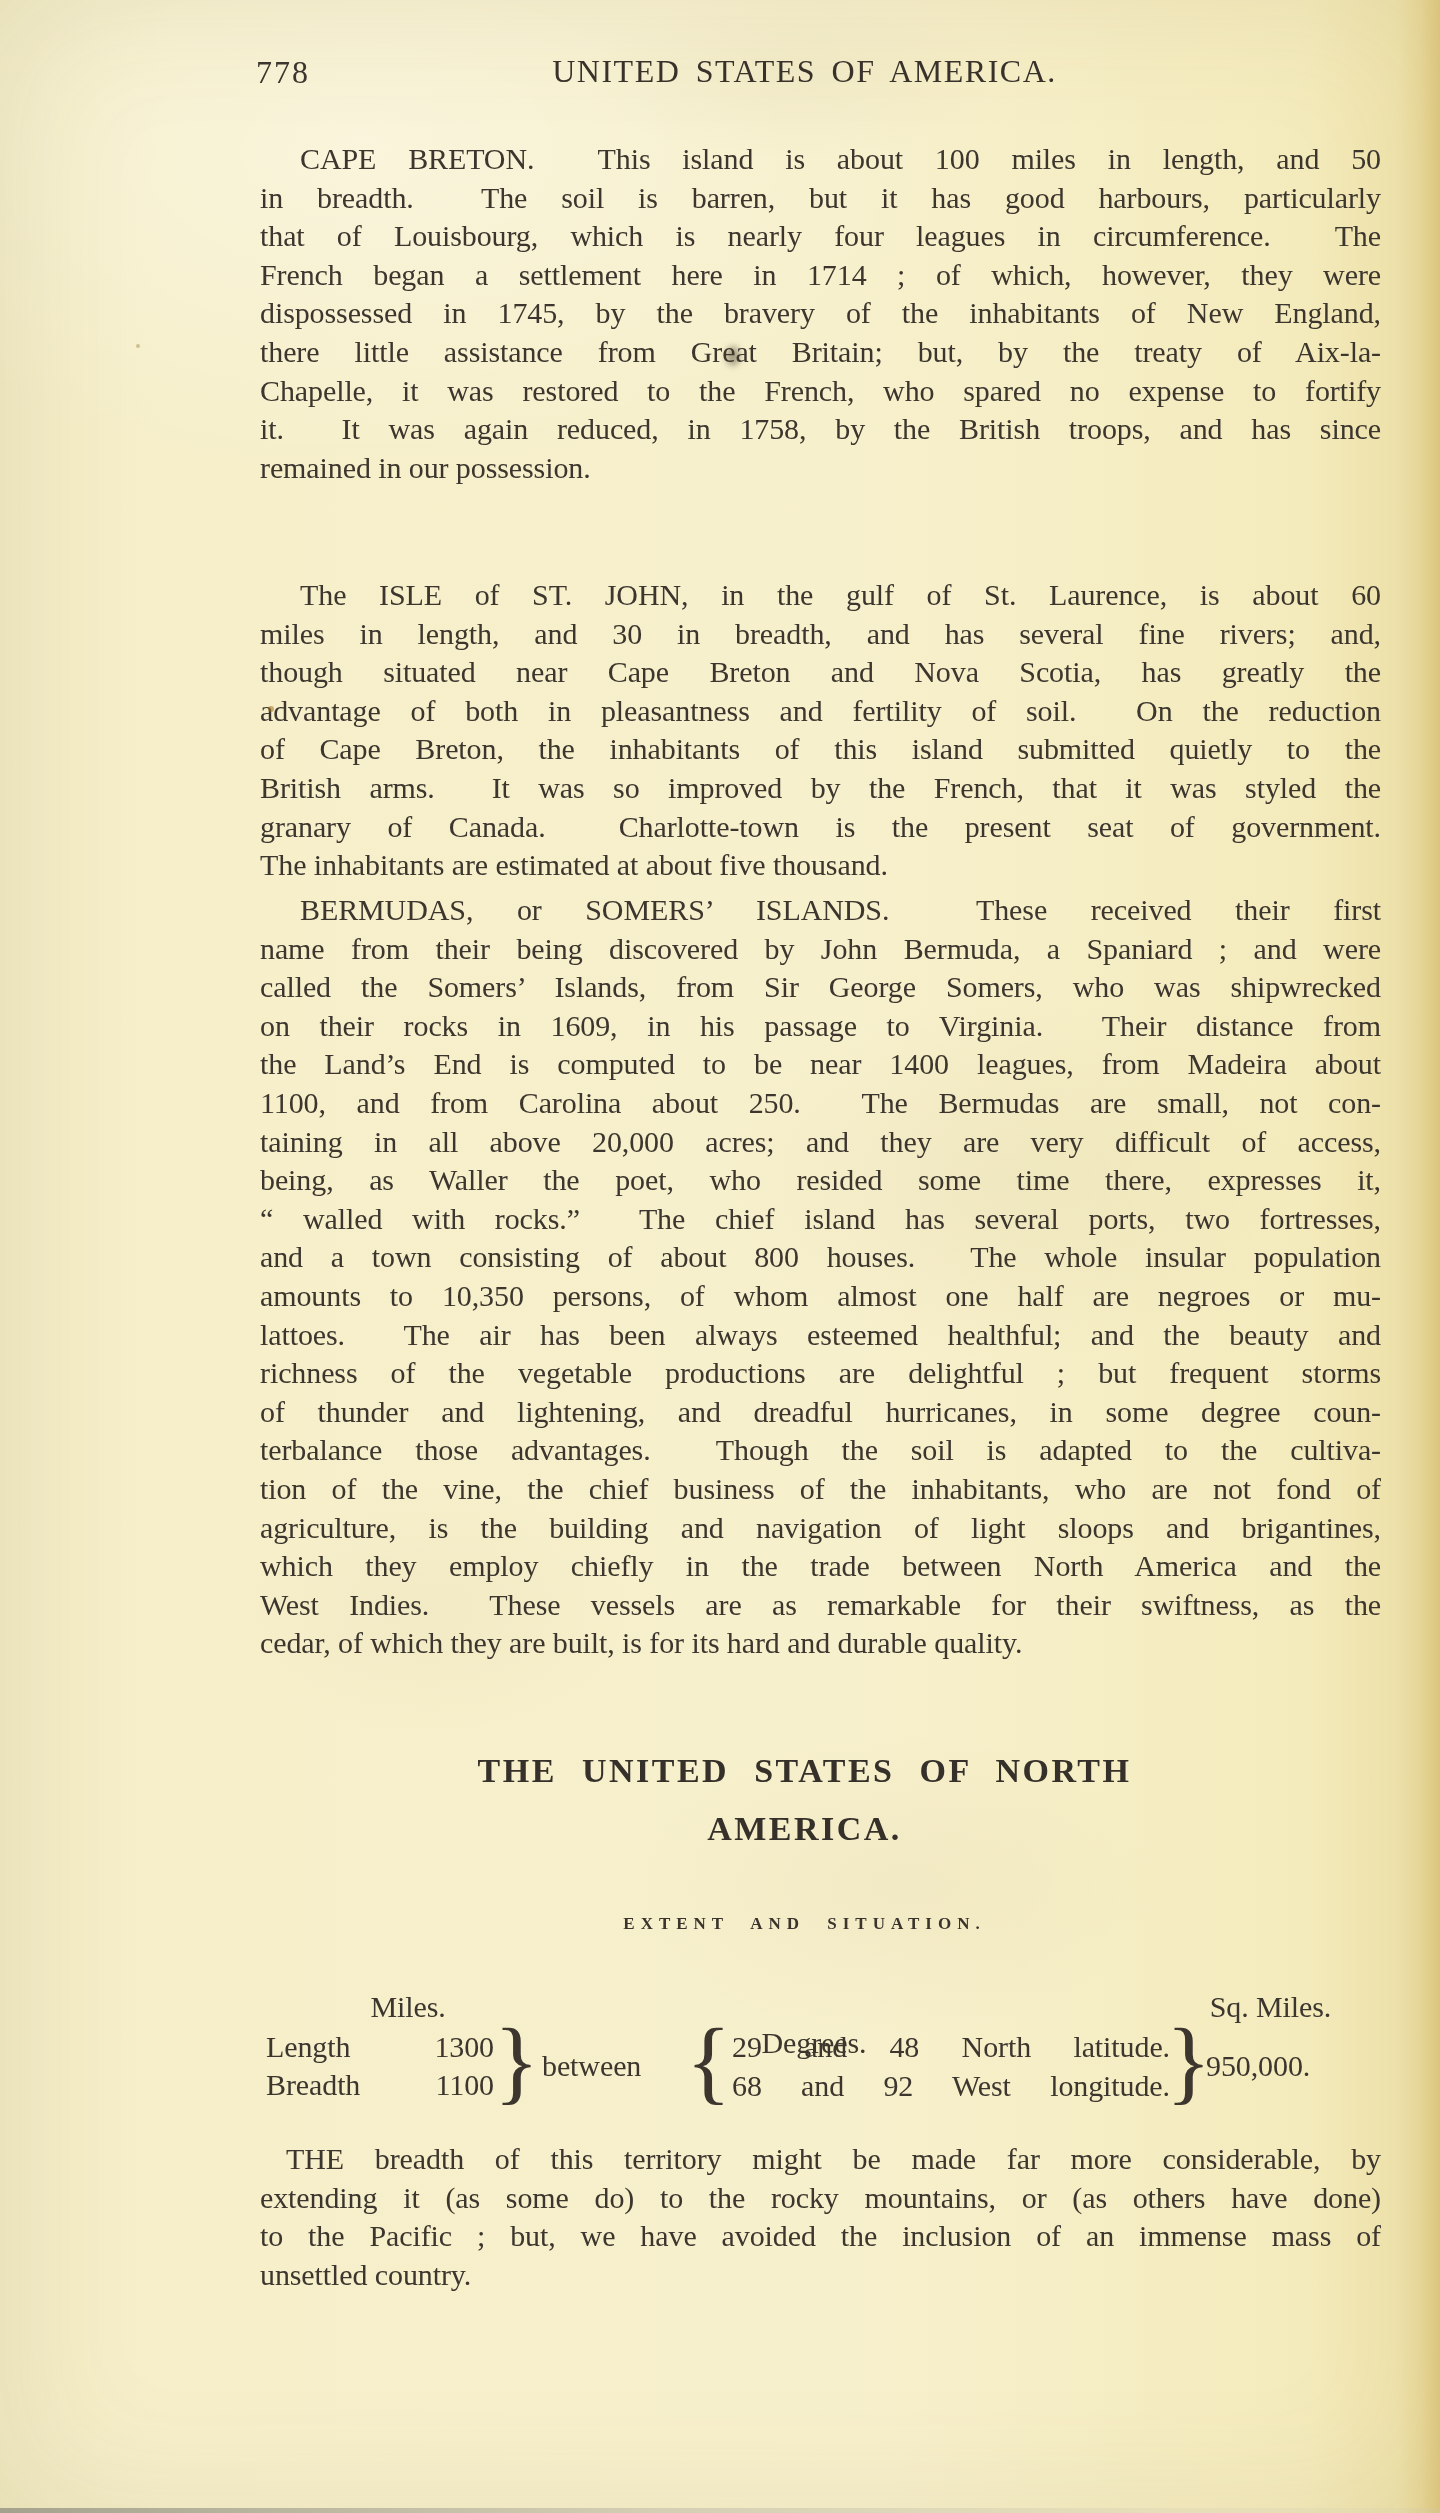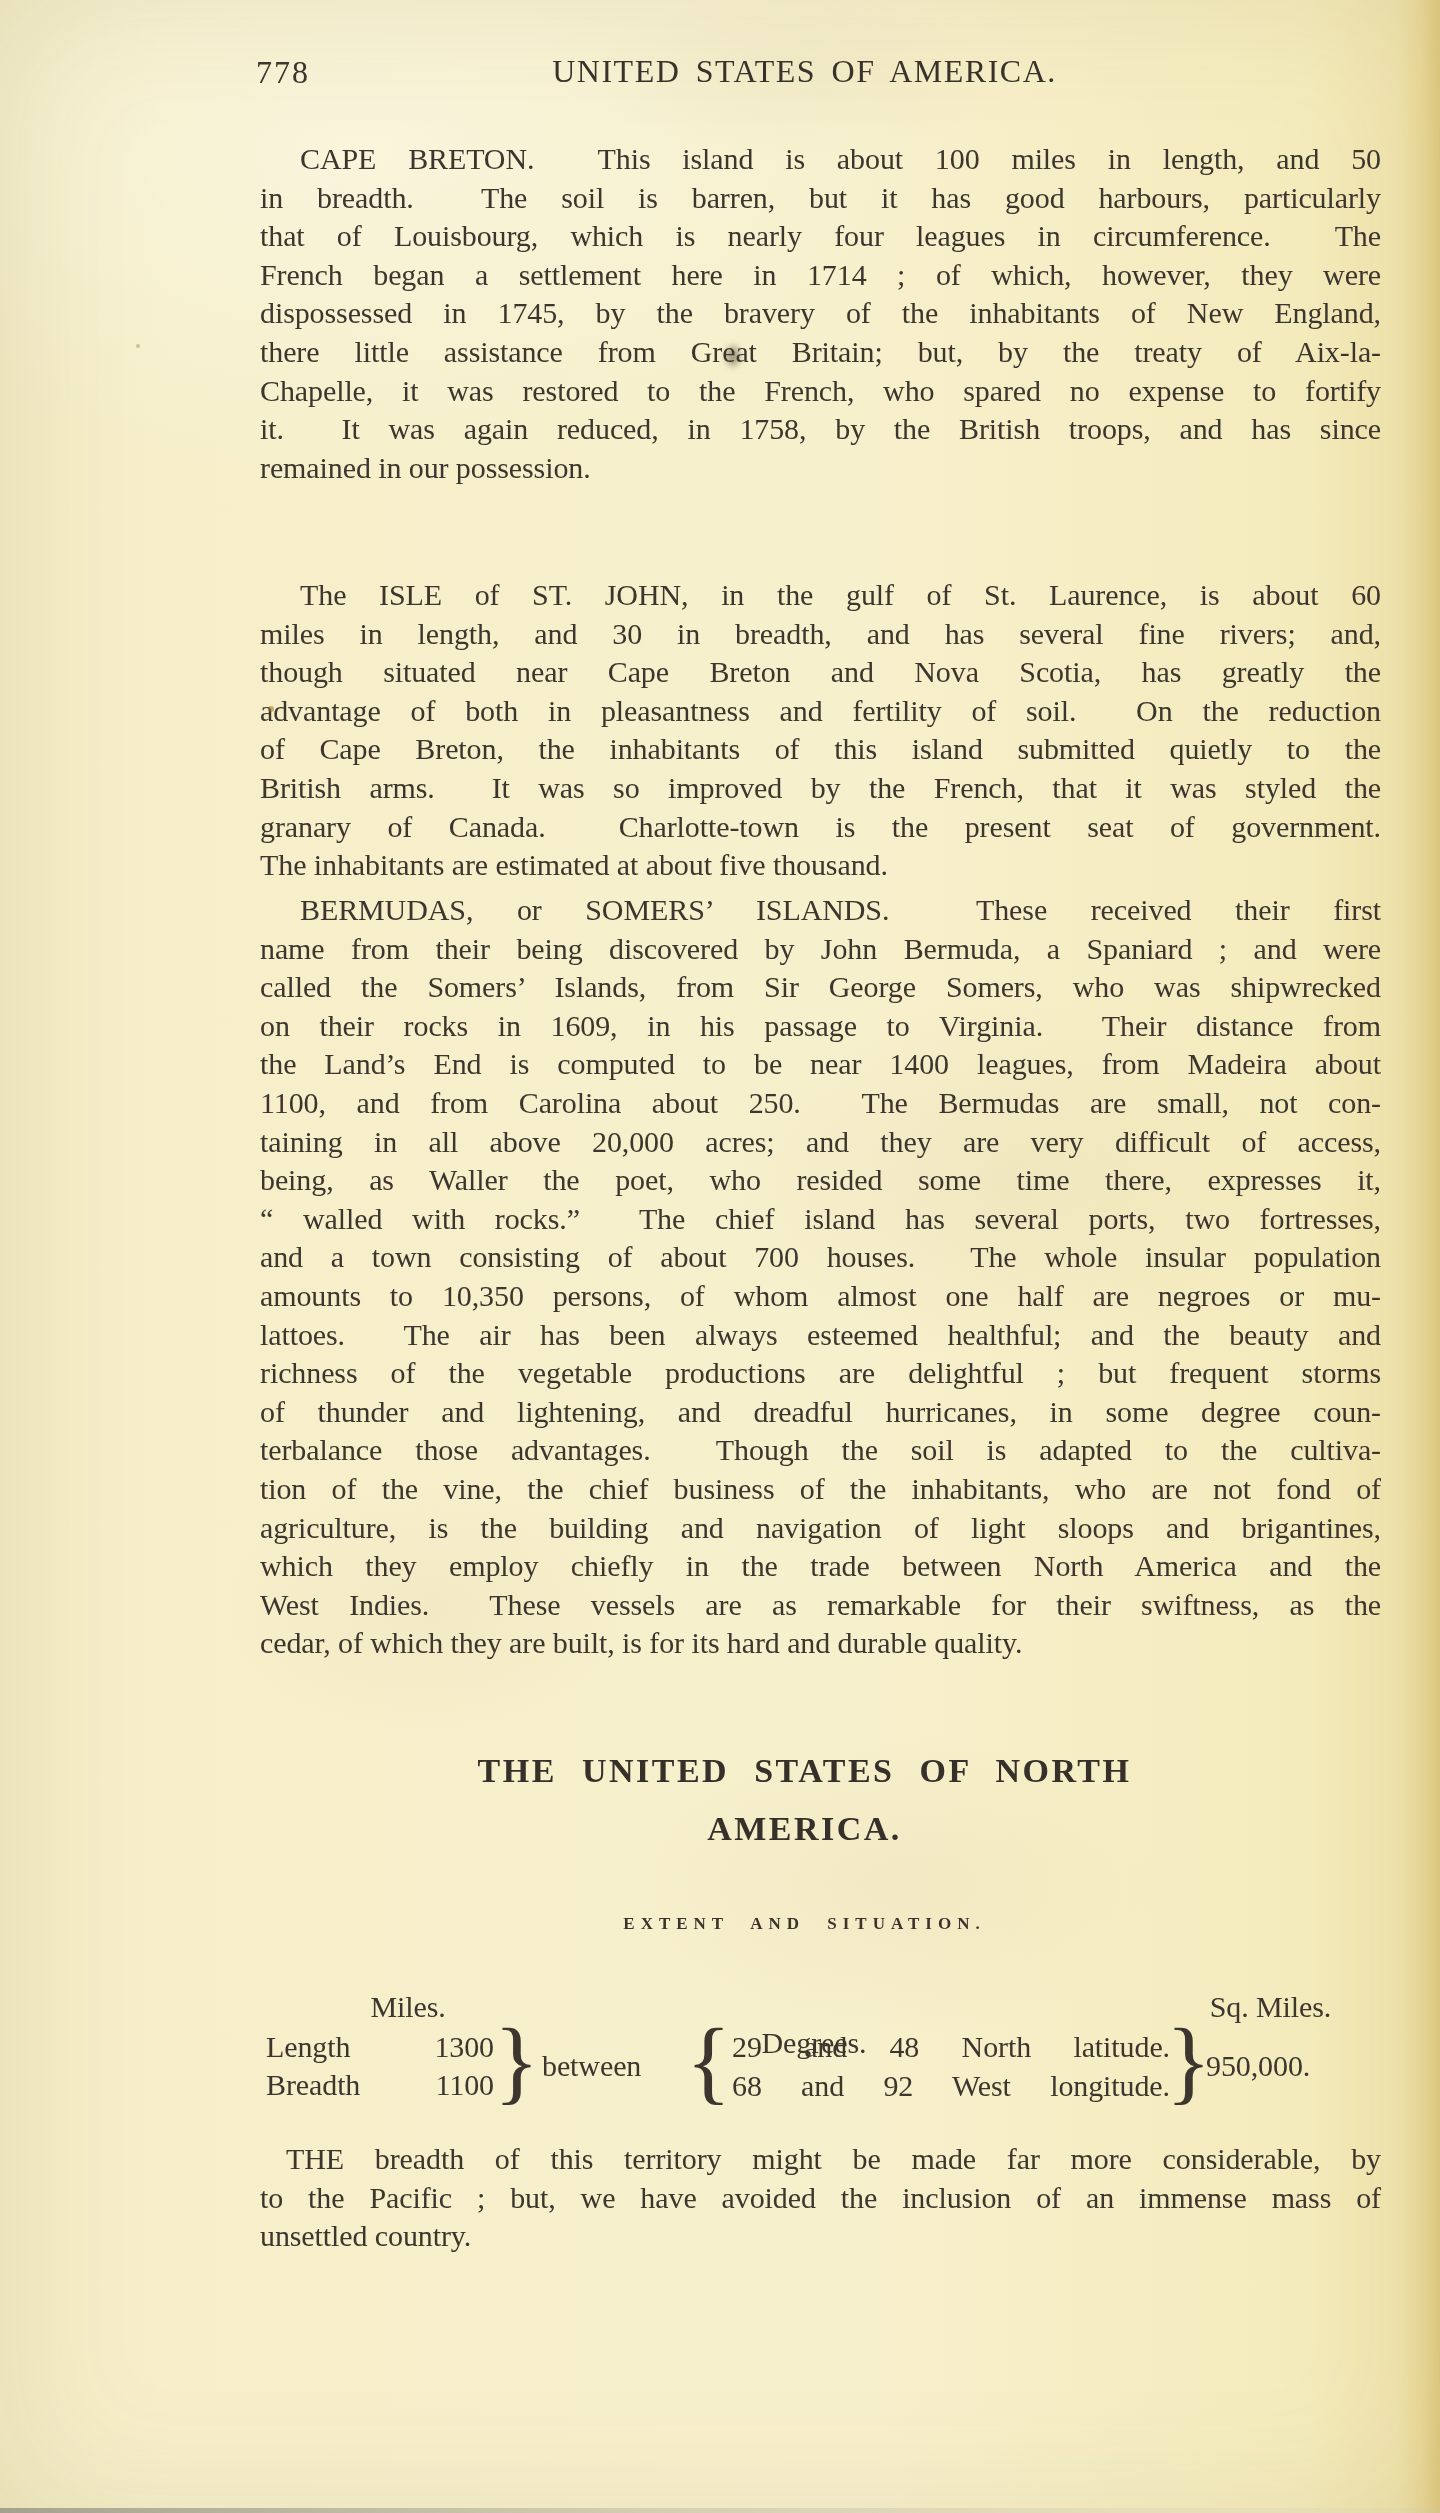--- a/index.html
+++ b/index.html
@@ -157,21 +157,21 @@
         <div class="line">the Land’s End is computed to be near 1400 leagues, from Madeira about</div>
 
         <div class="line">1100, and from Carolina about 250.  The Bermudas are small, not con-</div>
 
         <div class="line">taining in all above 20,000 acres; and they are very difficult of access,</div>
 
         <div class="line">being, as Waller the poet, who resided some time there, expresses it,</div>
 
         <div class="line">“ walled with rocks.”  The chief island has several ports, two fortresses,</div>
 
-        <div class="line">and a town consisting of about 700 houses.  The whole insular population</div>
+        <div class="line">and a town consisting of about 800 houses.  The whole insular population</div>
 
         <div class="line">amounts to 10,350 persons, of whom almost one half are negroes or mu-</div>
 
         <div class="line">lattoes.  The air has been always esteemed healthful; and the beauty and</div>
 
         <div class="line">richness of the vegetable productions are delightful ; but frequent storms</div>
 
         <div class="line">of thunder and lightening, and dreadful hurricanes, in some degree coun-</div>
 
         <div class="line">terbalance those advantages.  Though the soil is adapted to the cultiva-</div>
@@ -218,20 +218,21 @@
       </div>
 
       <div class="brace brace-area">}</div>
       <div class="area-value">950,000.</div>
     </div>
 
     <div class="para para-closing">
 
         <div class="line">THE breadth of this territory might be made far more considerable, by</div>
 
+        <div class="line">extending it (as some do) to the rocky mountains, or (as others have done)</div>
 
         <div class="line">to the Pacific ; but, we have avoided the inclusion of an immense mass of</div>
 
         <div class="line">unsettled country.</div>
       </div>
 
   </div>
 
   <div class="smudge"></div>
   <div class="speck speck-a"></div>

